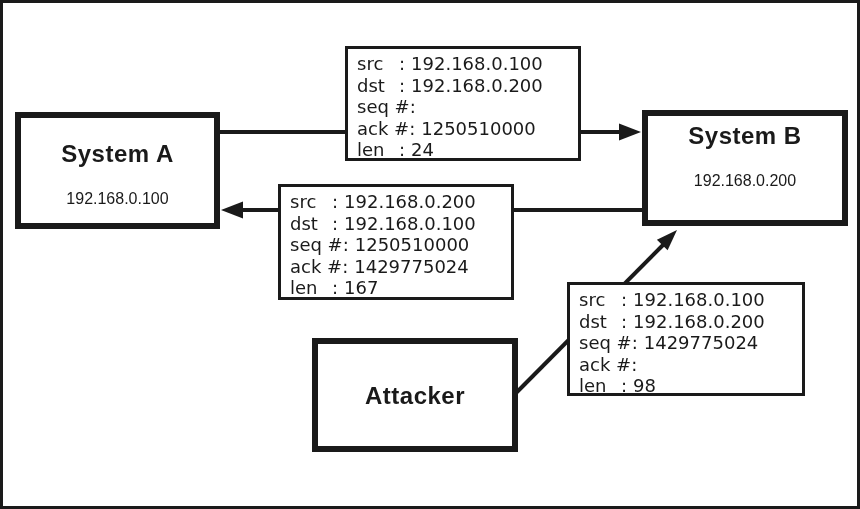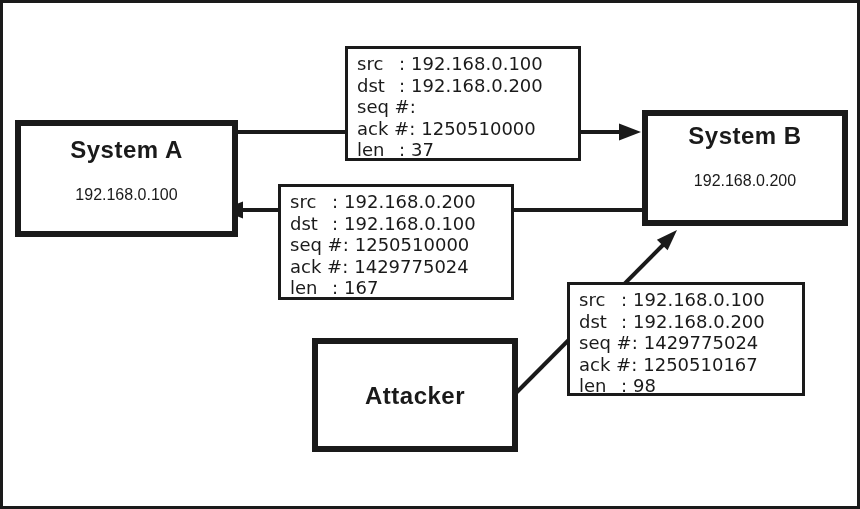--- a/index.html
+++ b/index.html
@@ -36,21 +36,21 @@
   .node-title {
     font-weight: bold;
     font-size: 24px;
     letter-spacing: 0.5px;
     line-height: 31px;
   }
   .node-ip {
     font-size: 16px;
     margin-top: 21px;
   }
-  .node-a { left: 15px;  top: 120px; width: 223px; height: 117px; padding-top: 8px; }
+  .node-a { left: 15px;  top: 112px; width: 205px; height: 117px; padding-top: 20px; }
   .node-b { left: 642px; top: 110px; width: 206px; height: 116px; padding-top: 4px; }
   .node-attacker {
     left: 312px; top: 338px; width: 206px; height: 114px;
     display: flex; flex-direction: column; align-items: center; justify-content: center; text-align: center;
   }
   .packet {
     position: absolute;
     box-sizing: border-box;
     background: #ffffff;
     border: 3px solid #1a1a1a;
@@ -114,21 +114,21 @@
         <span class="pcolon">:</span>
     </div>
     <div class="prow">
       <span class="plabel">ack #</span>
         <span class="pcolon">:</span>
         <span class="pvalue">1250510000</span>
     </div>
     <div class="prow">
       <span class="plabel">len</span>
         <span class="pcolon">:</span>
-        <span class="pvalue">37</span>
+        <span class="pvalue">24</span>
     </div>
   </div>
 
   <div class="packet packet-2">
     <div class="prow">
       <span class="plabel">src</span>
         <span class="pcolon">:</span>
         <span class="pvalue">192.168.0.200</span>
     </div>
     <div class="prow">
@@ -165,21 +165,20 @@
         <span class="pvalue">192.168.0.200</span>
     </div>
     <div class="prow">
       <span class="plabel">seq #</span>
         <span class="pcolon">:</span>
         <span class="pvalue">1429775024</span>
     </div>
     <div class="prow">
       <span class="plabel">ack #</span>
         <span class="pcolon">:</span>
-        <span class="pvalue">1250510167</span>
     </div>
     <div class="prow">
       <span class="plabel">len</span>
         <span class="pcolon">:</span>
         <span class="pvalue">98</span>
     </div>
   </div>
 
   <div class="outer-frame"></div>
 </div>

